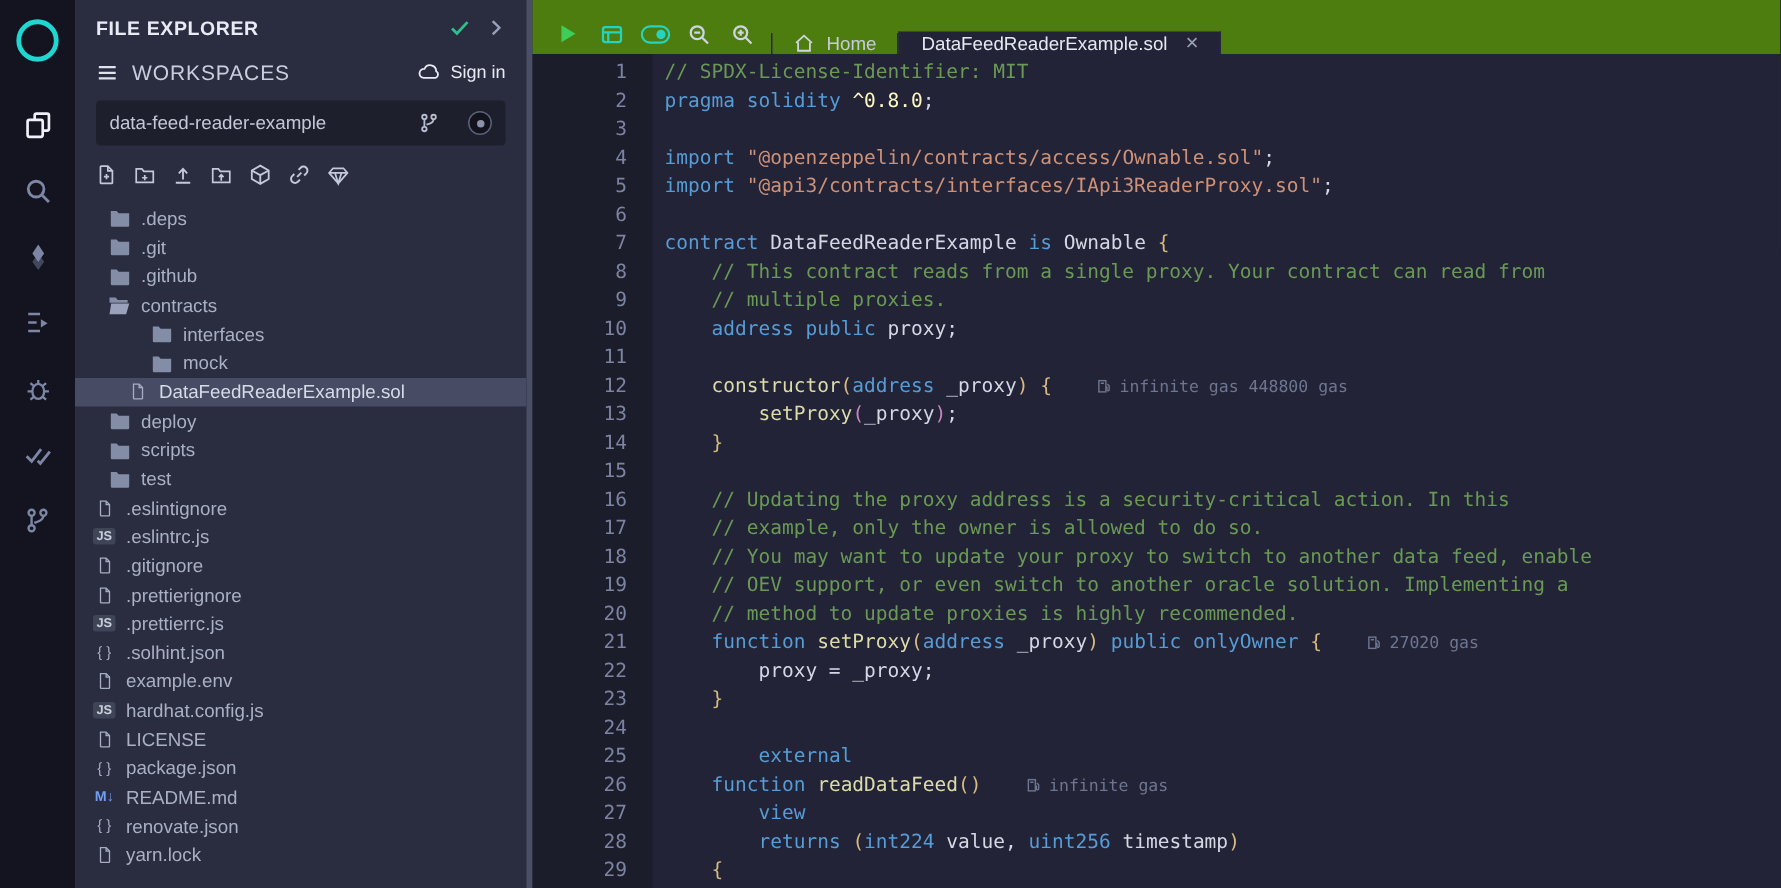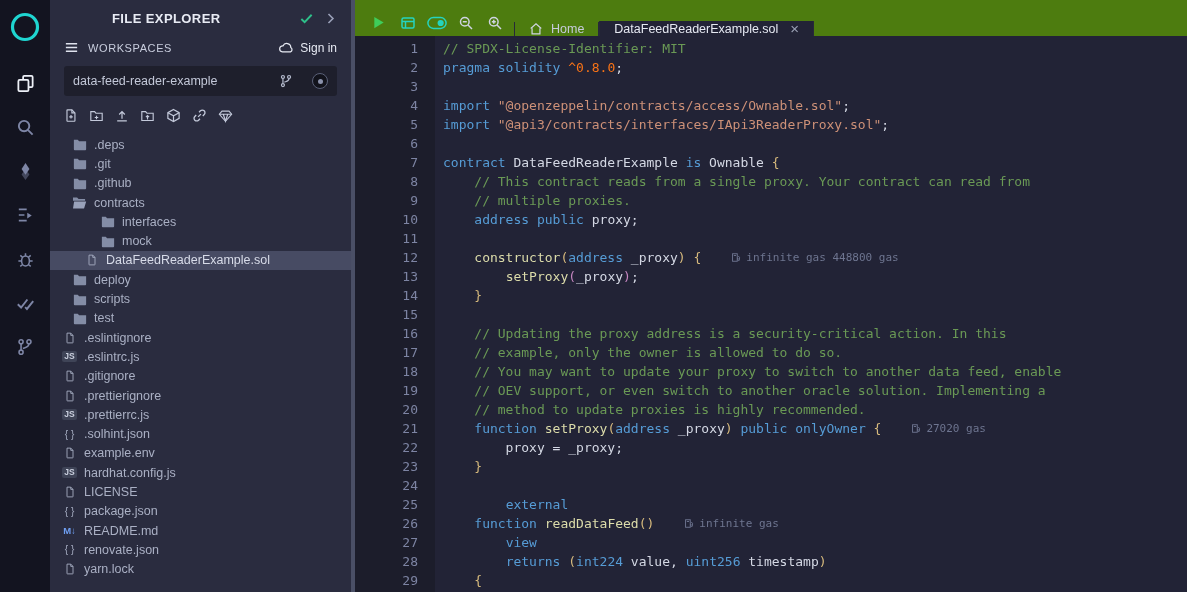--- a/index.html
+++ b/index.html
@@ -14,24 +14,24 @@
     margin-bottom:14px; cursor:pointer; }
   .act-icon { width:50px; height:44px; display:flex; align-items:center; justify-content:center;
     color:#7e86a6; cursor:pointer; }
   .act-icon.active { color:#eef1f8; }
   .act-icon svg { display:block; }
 
   
   .panel { width:305px; flex:none; background:#2a2c3f; display:flex; flex-direction:column;
     border-right:4px solid #4a4f66; }
   .panel-header { display:flex; align-items:center; padding:11px 14px 6px 14px; gap:10px; }
-  .panel-title { flex:1; color:#e8ebf4; font-size:13px; font-weight:700; letter-spacing:.4px;margin-left:48px; }
+  .panel-title { flex:1; color:#e8ebf4; font-size:13px; font-weight:700; letter-spacing:.4px; }
   .hicon { display:flex; align-items:center; cursor:pointer; }
   .ws-row { display:flex; align-items:center; padding:8px 14px 4px 14px; gap:9px; }
-  .ws-label { flex:1; color:#c9cede; font-size:11px; letter-spacing:.6px; }
+  .ws-label { flex:1; color:#c9cede; font-size:14px; letter-spacing:.6px; }
   .signin { display:flex; align-items:flex-start; gap:6px; color:#e7eaf3; font-size:12px; cursor:pointer; }
   .ws-select { margin:7px 14px 2px 14px; background:#1e1f2c; border-radius:3px; height:30px;
     display:flex; align-items:center; padding:0 9px; gap:19px; cursor:pointer; }
   .ws-name { flex:1; color:#c3c8d8; font-size:12.5px; white-space:nowrap; overflow:hidden; }
   .circle-btn { width:16px; height:16px; border-radius:50%; background:#12131c;
     border:1.5px solid #5a6078; display:flex; align-items:center; justify-content:center; cursor:pointer; }
   .circle-btn i { width:5px; height:5px; border-radius:50%; background:#8b92ac; display:block; }
   .icon-row { display:flex; align-items:center; padding:10px 14px 7px 14px; gap:11px; color:#c3c9da; }
   .icon-row .hicon svg { display:block; }
 
@@ -60,21 +60,21 @@
   .gutter { width:80px; flex:none; background:#1c1d2b; padding-top:3px; text-align:right; overflow:hidden; }
   .ln { height:19px; line-height:19px; padding-right:17px; color:#7d84a3;
     font-family:"DejaVu Sans Mono",monospace; font-size:13px; }
   .code { flex:1; background:#222336; padding:3px 0 0 8px; overflow:hidden; cursor:text; }
   .code-line { height:19px; line-height:19px; white-space:pre;
     font-family:"DejaVu Sans Mono",monospace; font-size:13px; color:#d4d8e4; }
   .tk-cm   { color:#6a9955; }
   .tk-kw   { color:#569cd6; }
   .tk-str  { color:#ce9178; }
   .tk-fn   { color:#dcdcaa; }
-  .tk-num  { color:#f97316; }
+  .tk-num  { color:#fef9c3; }
   .tk-plain{ color:#d4d8e4; }
   .tk-brace{ color:#d7ba7d; }
   .tk-p2   { color:#c586c0; }
   .gas { margin-left:30px; color:#6e7590; font-size:11px; display:inline-flex;
     align-items:center; gap:5px; vertical-align:top; cursor:pointer; }
 </style>
 </head>
 <body>
 
 <div class="app">

